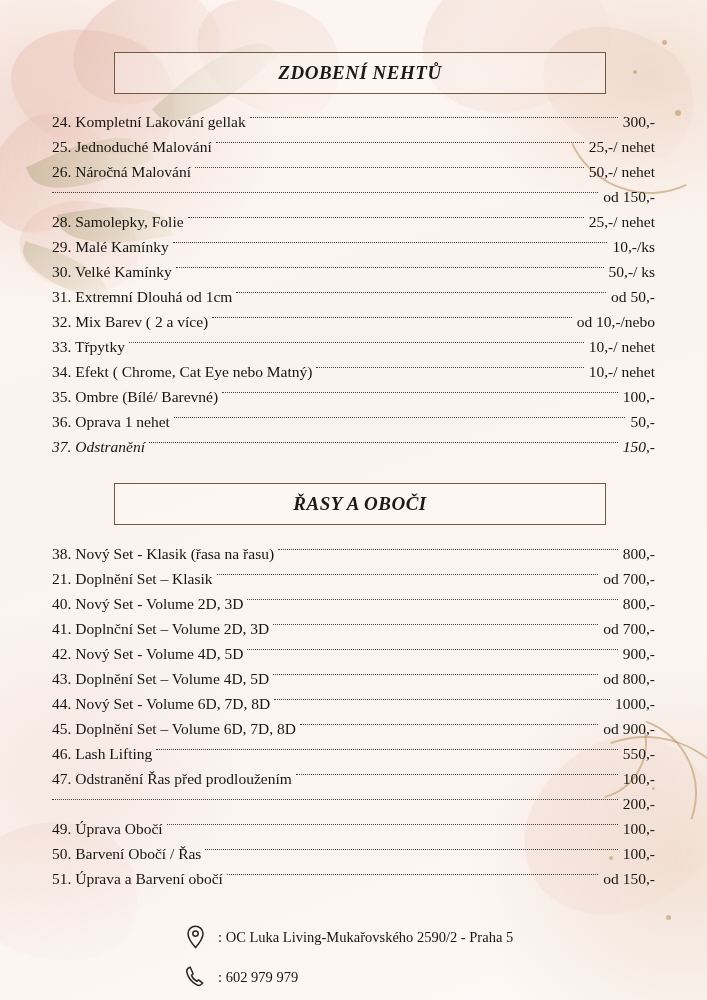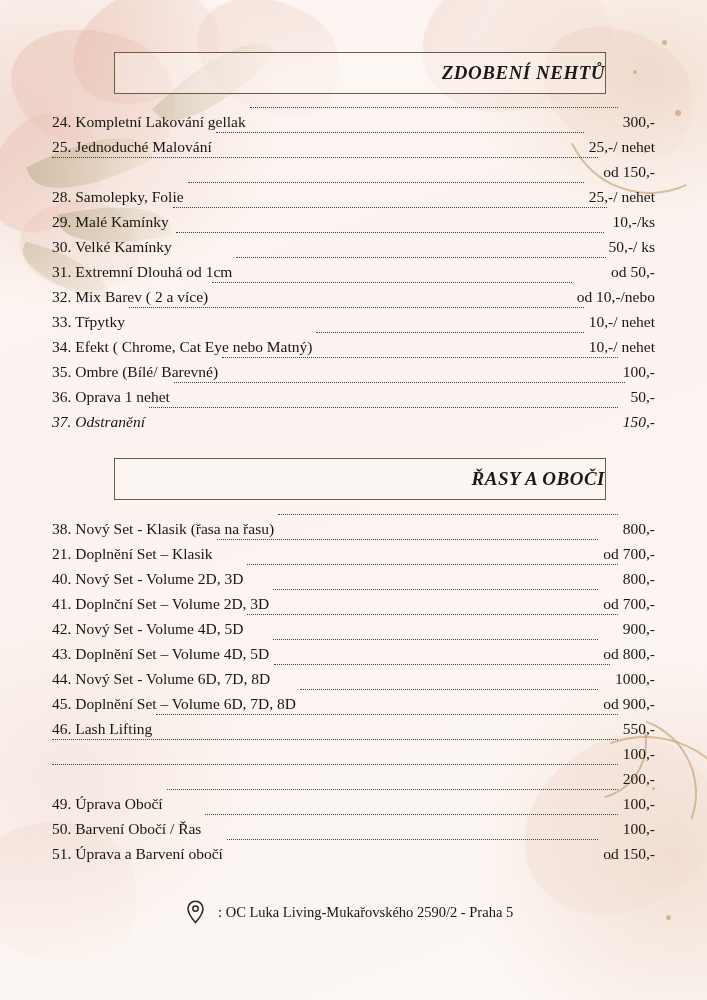--- a/index.html
+++ b/index.html
@@ -82,21 +82,21 @@
     box-sizing: border-box;
     padding: 0 52px;
   }
 
   .section-header {
     margin: 0 auto;
     border: 1.5px solid #6f5a44;
     height: 40px;
     display: flex;
     align-items: center;
-    justify-content: flex-end;
+    justify-content: center;
     background: rgba(255,252,250,0.35);
   }
   .section-header .title {
     font-family: "Liberation Serif", serif;
     font-style: italic;
     font-weight: bold;
     font-size: 19px;
     letter-spacing: 0.5px;
     color: #1c1a18;
   }
@@ -107,21 +107,21 @@
   .items {
     list-style: none;
     margin: 0;
     padding: 0;
   }
   #list-nehty { margin-top: 15px; }
   #list-rasy  { margin-top: 16px; }
 
   .item {
     display: flex;
-    align-items: flex-start;
+    align-items: center;
     font-size: 15.5px;
     color: #17150f;
     line-height: 1.42;
     padding: 1.5px 0;
     white-space: nowrap;
   }
   .item .label {
     flex: 0 0 auto;
     padding-right: 4px;
   }
@@ -203,20 +203,25 @@
         <span class="label">24. Kompletní Lakování gellak</span>
         <span class="dots"></span>
         <span class="price">300,-</span>
       </li>
       <li class="item">
         <span class="label">25. Jednoduché Malování</span>
         <span class="dots"></span>
         <span class="price">25,-/ nehet</span>
       </li>
       <li class="item">
+        <span class="label">26. Náročná Malování</span>
+        <span class="dots"></span>
+        <span class="price">50,-/ nehet</span>
+      </li>
+      <li class="item">
         <span class="dots"></span>
         <span class="price">od 150,-</span>
       </li>
       <li class="item">
         <span class="label">28. Samolepky, Folie</span>
         <span class="dots"></span>
         <span class="price">25,-/ nehet</span>
       </li>
       <li class="item">
         <span class="label">29. Malé Kamínky</span>
@@ -308,20 +313,21 @@
         <span class="label">45. Doplnění Set – Volume 6D, 7D, 8D</span>
         <span class="dots"></span>
         <span class="price">od 900,-</span>
       </li>
       <li class="item">
         <span class="label">46. Lash Lifting</span>
         <span class="dots"></span>
         <span class="price">550,-</span>
       </li>
       <li class="item">
+        <span class="label">47. Odstranění Řas před prodloužením</span>
         <span class="dots"></span>
         <span class="price">100,-</span>
       </li>
       <li class="item">
         <span class="dots"></span>
         <span class="price">200,-</span>
       </li>
       <li class="item">
         <span class="label">49. Úprava Obočí</span>
         <span class="dots"></span>
@@ -344,15 +350,23 @@
     <div class="contact-row">
       <span class="ic">
         <svg width="19" height="24" viewBox="0 0 19 24">
           <path d="M9.5 1.2C5.4 1.2 2 4.5 2 8.6c0 5.6 7.5 14 7.5 14s7.5-8.4 7.5-14c0-4.1-3.4-7.4-7.5-7.4z" fill="none" stroke="#2a2520" stroke-width="1.5"></path>
           <circle cx="9.5" cy="8.6" r="2.7" fill="none" stroke="#2a2520" stroke-width="1.5"></circle>
         </svg>
       </span>
       <span class="txt">: OC Luka Living-Mukařovského 2590/2 - Praha 5</span>
     </div>
 
+    <div class="contact-row">
+      <span class="ic">
+        <svg width="20" height="22" viewBox="0 0 20 22">
+          <path d="M3.4 2.2c-1.3 1-2 2.6-1.5 4.3 1.2 4.5 5.3 9.8 9.6 12.2 1.7 1 3.6.8 4.9-.4l1.2-1.2-4-3.2-1.7 1.4c-2-.9-4.6-3.9-5.4-6l1.6-1.6L5.1 1z" fill="none" stroke="#2a2520" stroke-width="1.5" stroke-linejoin="round"></path>
+        </svg>
+      </span>
+      <span class="txt">: 602 979 979</span>
+    </div>
 
   </div>
 </div>
 
 </body></html>

